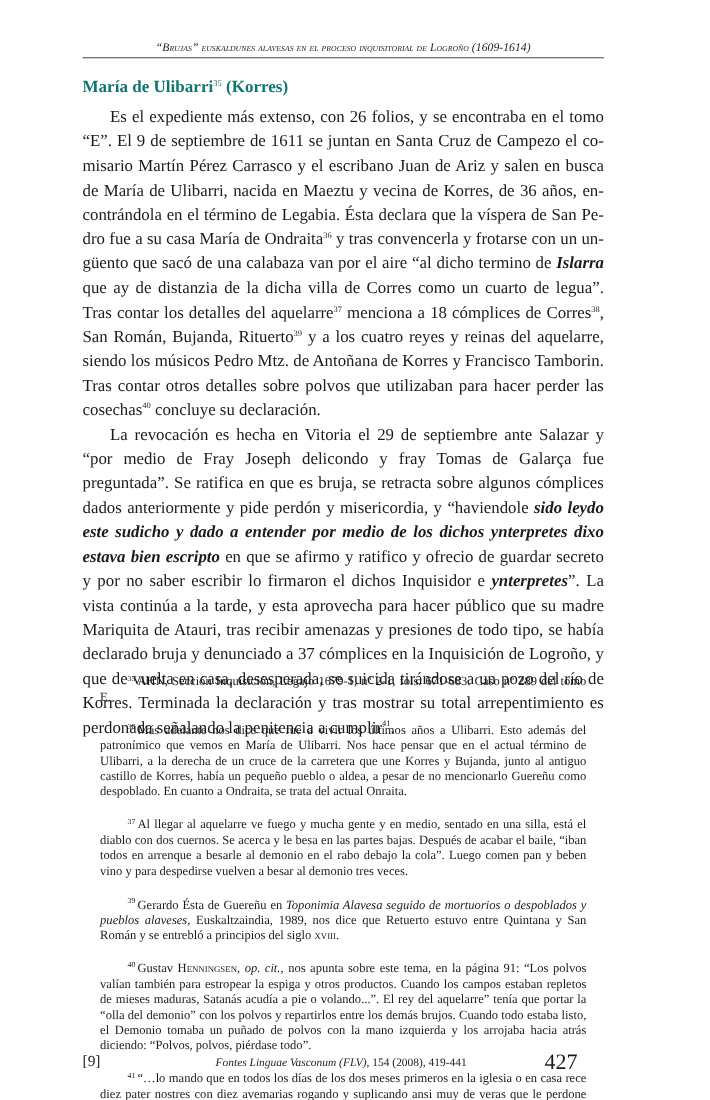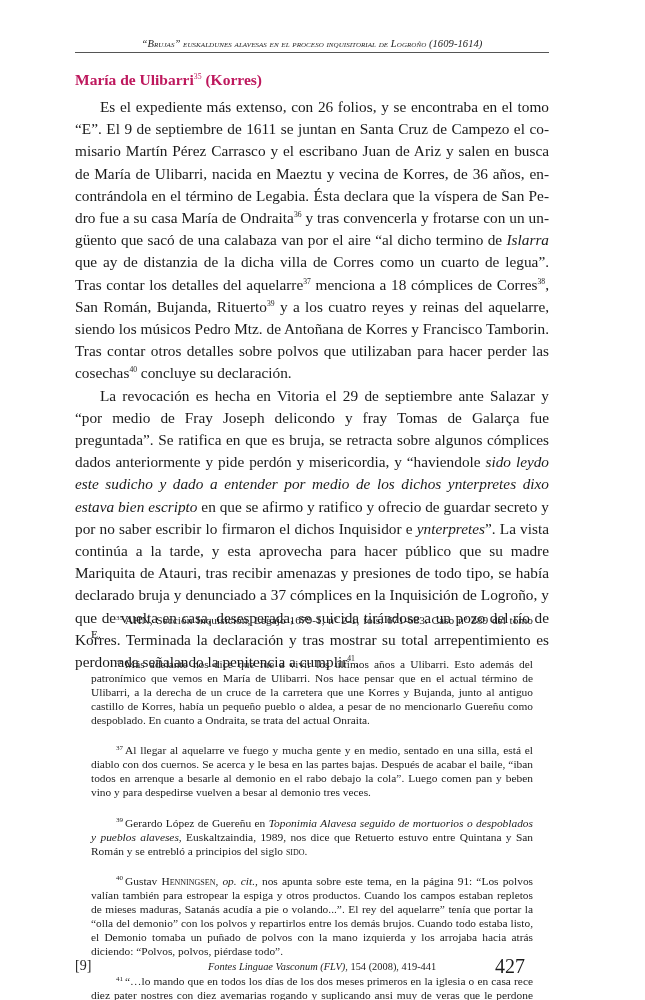--- a/index.html
+++ b/index.html
@@ -17,56 +17,56 @@
       white-space: nowrap; color: #222;
       padding-bottom: 3px;
       border-bottom: 1.2px solid #555;
       text-align: center;
     }
     .running-header .sc { font-variant: small-caps; }
 
     
     .section-heading {
       position: absolute; left: 75px; top: 71px;
-      font-size: 15.5px; font-weight: bold; color: #be185d;
+      font-size: 15.5px; font-weight: bold; color: #0f766e;
       margin: 0;
     }
     .section-heading .paren { font-weight: bold; }
 
     sup, .fnref {
       font-size: 0.5em; vertical-align: 0.75em; line-height: 0; font-weight: normal;
     }
 
     
     .body-text {
       position: absolute; left: 75px; top: 96px; width: 474px;
       font-size: 15.3px; line-height: 22.2px; text-align: justify;
       hyphens: manual;
     }
     .body-text p { margin: 0; text-indent: 25px; }
-    .body-text em { font-style: italic; }
+    .body-text em { font-style: italic; font-weight: bold; }
 
     
     .footnotes {
       position: absolute; left: 75px; top: 597px; width: 474px;
       font-size: 11.4px; line-height: 14.05px; text-align: justify;
     }
     .footnotes p { margin: 16px; text-indent: 25px; }
     .footnotes .fn-num { font-size: 0.62em; vertical-align: 0.6em; line-height: 0; margin-right: 2px; }
     .footnotes em { font-style: italic; }
     .footnotes .sc { font-variant: small-caps; }
 
     
     .footer-left {
       position: absolute; left: 75px; top: 958px; font-size: 14px; color: #222;
     }
     .footer-center {
       position: absolute; left: 196px; top: 961px; font-size: 10.4px; color: #222;
     }
-    .footer-center em { font-style: italic; margin-left: 12px; }
+    .footer-center em { font-style: italic; }
     .footer-right {
       position: absolute; left: 495px; top: 955px; font-size: 20px; color: #1a1a1a;
     }
   </style>
 </head>
 <body>
 
 <div class="page">
 
   <div class="running-header">
@@ -79,21 +79,21 @@
 
   <div class="body-text">
     <p><span>Es el expediente más extenso, con 26 folios, y se encontraba en el tomo “E”. El 9 de septiembre de 1611 se juntan en Santa Cruz de Campezo el co­misario Martín Pérez Carrasco y el escribano Juan de Ariz y salen en busca de María de Ulibarri, nacida en Maeztu y vecina de Korres, de 36 años, en­contrándola en el término de Legabia. Ésta declara que la víspera de San Pe­dro fue a su casa María de Ondraita</span><sup>36</sup><span> y tras convencerla y frotarse con un un­güento que sacó de una calabaza van por el aire “al dicho termino de </span><em>Islarra</em><span> que ay de distanzia de la dicha villa de Corres como un cuarto de legua”. Tras contar los detalles del aquelarre</span><sup>37</sup><span> menciona a 18 cómplices de Corres</span><sup>38</sup><span>, San Román, Bujanda, Rituerto</span><sup>39</sup><span> y a los cuatro reyes y reinas del aquelarre, sien­do los músicos Pedro Mtz. de Antoñana de Korres y Francisco Tamborin. Tras contar otros detalles sobre polvos que utilizaban para hacer perder las cosechas</span><sup>40</sup><span> concluye su declaración.</span></p>
     <p><span>La revocación es hecha en Vitoria el 29 de septiembre ante Salazar y “por medio de Fray Joseph delicondo y fray Tomas de Galarça fue preguntada”. Se ratifica en que es bruja, se retracta sobre algunos cómplices dados anterior­mente y pide perdón y misericordia, y “haviendole </span><em>sido leydo este sudicho y da­do a entender por medio de los dichos ynterpretes dixo estava bien escripto</em><span> en que se afirmo y ratifico y ofrecio de guardar secreto y por no saber escribir lo fir­maron el dichos Inquisidor e </span><em>ynterpretes</em><span>”. La vista continúa a la tarde, y esta aprovecha para hacer público que su madre Mariquita de Atauri, tras recibir amenazas y presiones de todo tipo, se había declarado bruja y denunciado a 37 cómplices en la Inquisición de Logroño, y que de vuelta en casa, desespe­rada, se suicida tirándose a un pozo del río de Korres. Terminada la declara­ción y tras mostrar su total arrepentimiento es perdonada señalando la peni­tencia a cumplir</span><sup>41</sup><span>.</span></p>
   </div>
 
   <div class="footnotes">
     <p><span class="fn-num">35</span><span>AHN, Sección Inquisición, Legajo 1679-1, nº 2-1, fols. 671-683. Caso nº 289 del tomo E.</span></p>
     <p><span class="fn-num">36</span><span>Más adelante nos dice que fue a vivir los últimos años a Ulibarri. Esto además del patroními­co que vemos en María de Ulibarri. Nos hace pensar que en el actual término de Ulibarri, a la dere­cha de un cruce de la carretera que une Korres y Bujanda, junto al antiguo castillo de Korres, había un pequeño pueblo o aldea, a pesar de no mencionarlo Guereñu como despoblado. En cuanto a Ondrai­ta, se trata del actual Onraita.</span></p>
     <p><span class="fn-num">37</span><span>Al llegar al aquelarre ve fuego y mucha gente y en medio, sentado en una silla, está el diablo con dos cuernos. Se acerca y le besa en las partes bajas. Después de acabar el baile, “iban todos en arren­que a besarle al demonio en el rabo debajo la cola”. Luego comen pan y beben vino y para despedirse vuelven a besar al demonio tres veces.</span></p>
-    <p><span class="fn-num">39</span><span>Gerardo López de Guereñu en </span><em>Toponimia Alavesa seguido de mortuorios o despoblados y pueblos alaveses</em><span>, Euskaltzaindia, 1989, nos dice que Retuerto estuvo entre Quintana y San Román y se entre­bló a principios del siglo </span><span class="sc">sido</span><span>.</span></p>
+    <p><span class="fn-num">39</span><span>Gerardo Ésta de Guereñu en </span><em>Toponimia Alavesa seguido de mortuorios o despoblados y pueblos alaveses</em><span>, Euskaltzaindia, 1989, nos dice que Retuerto estuvo entre Quintana y San Román y se entre­bló a principios del siglo </span><span class="sc">xviii</span><span>.</span></p>
     <p><span class="fn-num">40</span><span>Gustav </span><span class="sc">Henningsen</span><span>, </span><em>op. cit.</em><span>, nos apunta sobre este tema, en la página 91: “Los polvos valían también para estropear la espiga y otros productos. Cuando los campos estaban repletos de mieses ma­duras, Satanás acudía a pie o volando...”. El rey del aquelarre” tenía que portar la “olla del demonio” con los polvos y repartirlos entre los demás brujos. Cuando todo estaba listo, el Demonio tomaba un puñado de polvos con la mano izquierda y los arrojaba hacia atrás diciendo: “Polvos, polvos, piérdase todo”.</span></p>
     <p><span class="fn-num">41</span><span>“…lo mando que en todos los días de los dos meses primeros en la iglesia o en casa rece diez pater nostres con diez avemarias rogando y suplicando ansi muy de veras que le perdone sus pecados y que tambien ayune todos los viernes de los dichos dos meses y dentro dellos confiese con el Rector o Cura de su Parrochia o de su Licencia con otro sacerdote…”.</span></p>
   </div>
 
   <div class="footer-left">[9]</div>
   <div class="footer-center"><em>Fontes Linguae Vasconum (FLV)</em><span>, 154 (2008), 419-441</span></div>
   <div class="footer-right">427</div>
 
 </div>
 

